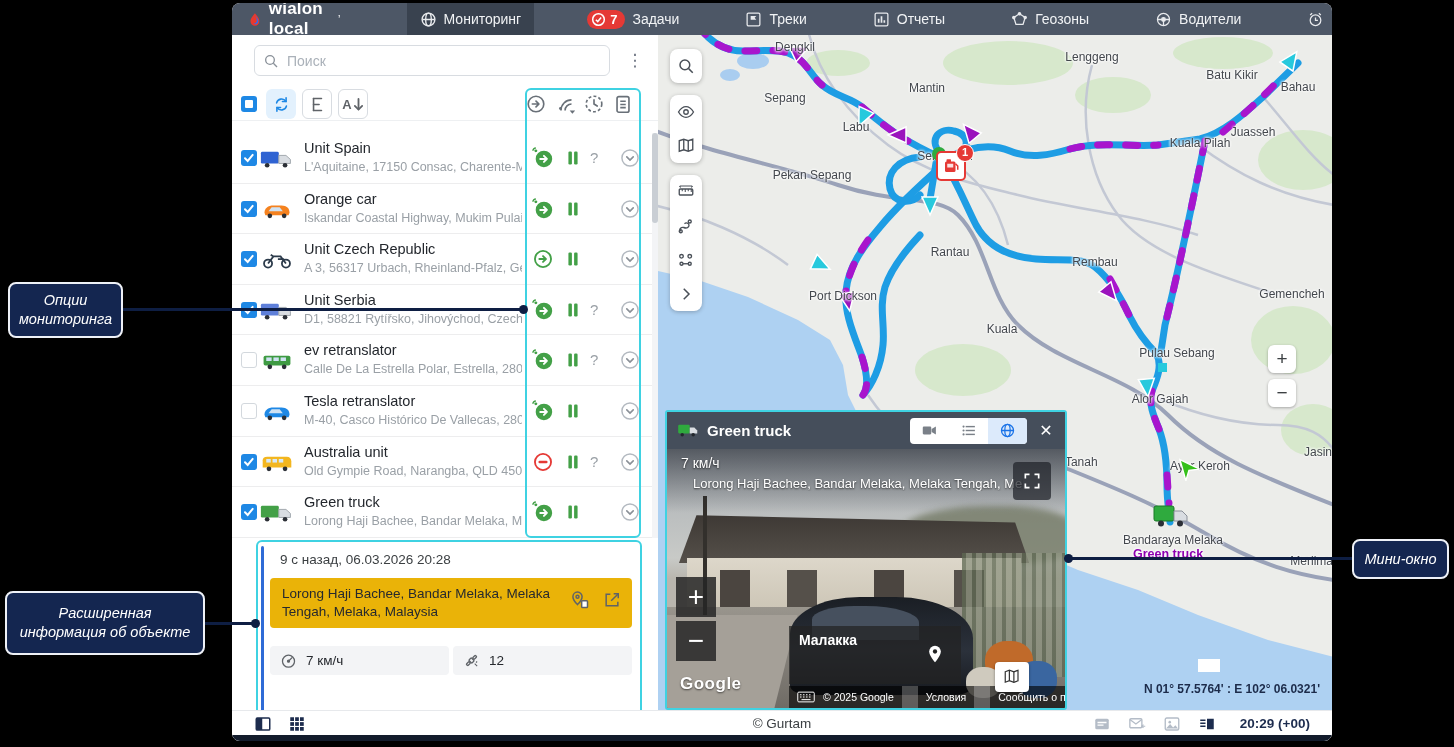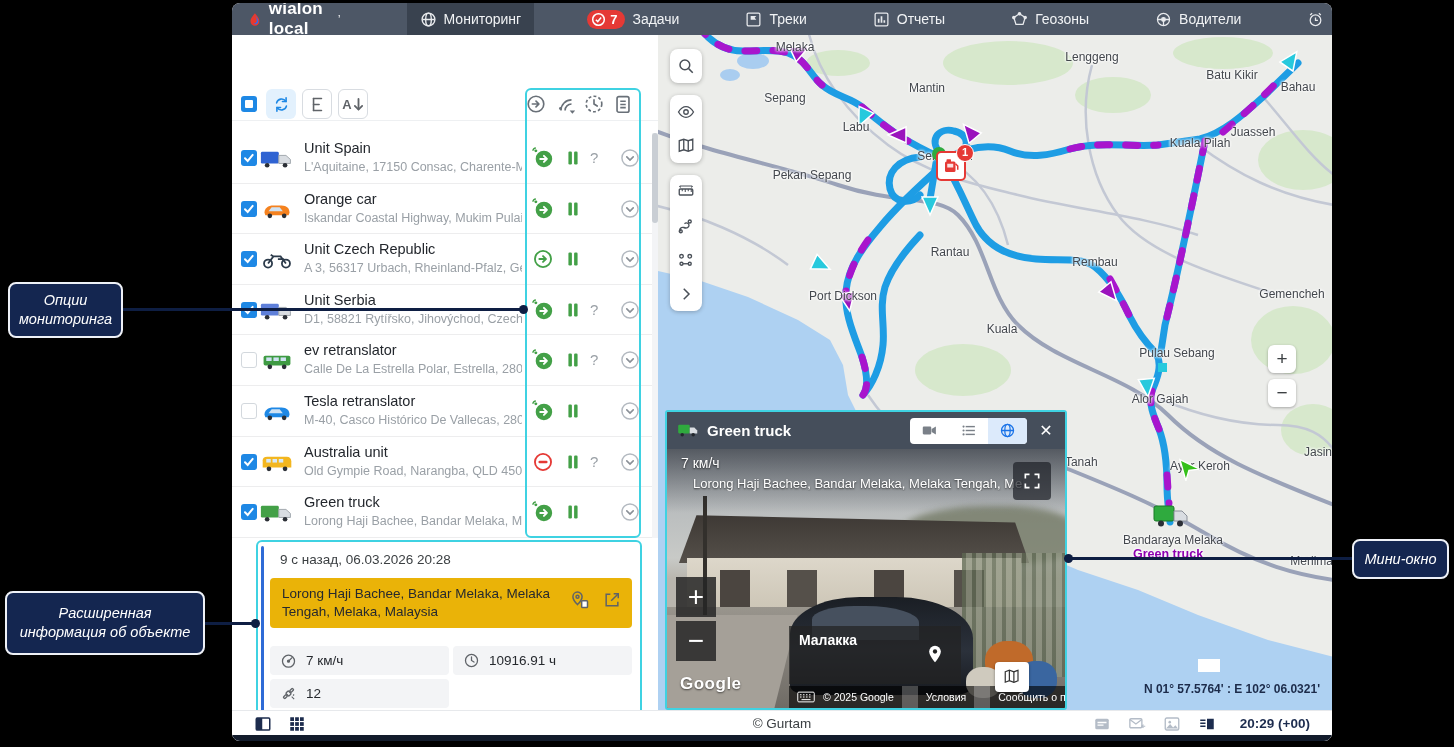--- a/index.html
+++ b/index.html
@@ -272,20 +272,30 @@
               <circle cx="11" cy="7.5" r="3.5"></circle>
               <path d="M4,20 a7.5,7.5 0 0 1 14,-1"></path>
               <path d="M16,17 l4,3 -1,-4" fill="currentColor" stroke-width="1"></path>
             </svg>
           </span>
         <span class="user-label">user</span>
       </div>
     </div>
 
     <div class="sidebar">
+      <div class="search-row">
+        <div class="search-box">
+          <svg viewBox="0 0 24 24" fill="none" stroke="currentColor" stroke-width="2">
+              <circle cx="10.5" cy="10.5" r="6.5"></circle>
+              <path d="M15.5,15.5 L21,21"></path>
+            </svg>
+          <input placeholder="Поиск" style="">
+        </div>
+        <div class="dots-btn">⋮</div>
+      </div>
       <div class="side-toolbar">
         <span class="mcheck"></span>
         <span class="tool-btn tb-refresh">
             <svg viewBox="0 0 24 24" fill="none" stroke="currentColor" stroke-width="2" stroke-linecap="round">
               <path d="M17.5,8 A6.5,6.5 0 0 0 5.8,10"></path>
               <path d="M17.8,3.6 v4.6 h-4.6"></path>
               <path d="M6.5,16 A6.5,6.5 0 0 0 18.2,14"></path>
               <path d="M6.2,20.4 v-4.6 h4.6"></path>
             </svg>
           </span>
@@ -630,27 +640,20 @@
           </span>
         </div>
         <div class="ip-stats">
             <div class="ip-cell">
               <svg viewBox="0 0 24 24" fill="none" stroke="currentColor" stroke-width="1.8">
                 <circle cx="12" cy="13" r="8.5"></circle>
                 <path d="M12,13 L17,8" stroke-linecap="round"></path>
                 <circle cx="12" cy="13" r="1.4" fill="currentColor"></circle>
               </svg>
               <span class="v">7 км/ч</span>
-            </div>
-            <div class="ip-cell">
-              <svg viewBox="0 0 24 24" fill="none" stroke="currentColor" stroke-width="1.8">
-                <circle cx="12" cy="12" r="8.5"></circle>
-                <path d="M12,7 v5 l3.5,2.2" stroke-linecap="round"></path>
-              </svg>
-              <span class="v">10916.91 ч</span>
             </div>
             <div class="ip-cell">
               <svg viewBox="0 0 24 24" fill="none" stroke="currentColor" stroke-width="1.8">
                 <g transform="rotate(45 12 12)">
                   <rect x="10.4" y="3" width="3.2" height="5.5" rx="1"></rect>
                   <rect x="10.4" y="15.5" width="3.2" height="5.5" rx="1"></rect>
                   <rect x="9" y="9.5" width="6" height="5" rx="1"></rect>
                 </g>
                 <path d="M16.5,16.5 l3.5,3.5 M18.5,15 a5,5 0 0 1 1.5,-1.5" stroke-width="1.5"></path>
               </svg>
@@ -722,21 +725,21 @@
           <path d="M0,-10 L8,8 L-8,8 Z" fill="#9b13bd" transform="translate(190,266) rotate(170)"></path>
           <path d="M0,-10 L8,8 L-8,8 Z" fill="#27c9dd" transform="translate(163,230) rotate(115)"></path>
           <path d="M0,-10 L8,8 L-8,8 Z" fill="#9b13bd" transform="translate(452,258) rotate(140)"></path>
           <path d="M0,-10 L8,8 L-8,8 Z" fill="#27c9dd" transform="translate(489,352) rotate(175)"></path>
           <path d="M0,-10 L8,8 L-8,8 Z" fill="#27c9dd" transform="translate(633,25) rotate(35)"></path>
           <rect x="500" y="328" width="9" height="9" fill="#27c9dd" stroke="none"></rect>
         </g>
       </svg>
 
       <div id="map-labels">
-          <span class="map-label" style="left: 137px; top: 12px;">Melaka</span>
+          <span class="map-label" style="left: 137px; top: 12px;">Dengkil</span>
           <span class="map-label" style="left: 434px; top: 22px;">Lenggeng</span>
           <span class="map-label" style="left: 269px; top: 53px;">Mantin</span>
           <span class="map-label" style="left: 127px; top: 63px;">Sepang</span>
           <span class="map-label" style="left: 574px; top: 40px;">Batu Kikir</span>
           <span class="map-label" style="left: 640px; top: 52px;">Bahau</span>
           <span class="map-label" style="left: 595px; top: 97px;">Juasseh</span>
           <span class="map-label" style="left: 198px; top: 92px;">Labu</span>
           <span class="map-label" style="left: 542px; top: 108px;">Kuala Pilah</span>
           <span class="map-label" style="left: 154px; top: 140px;">Pekan Sepang</span>
           <span class="map-label" style="left: 287px; top: 121px;">Seremban</span>

